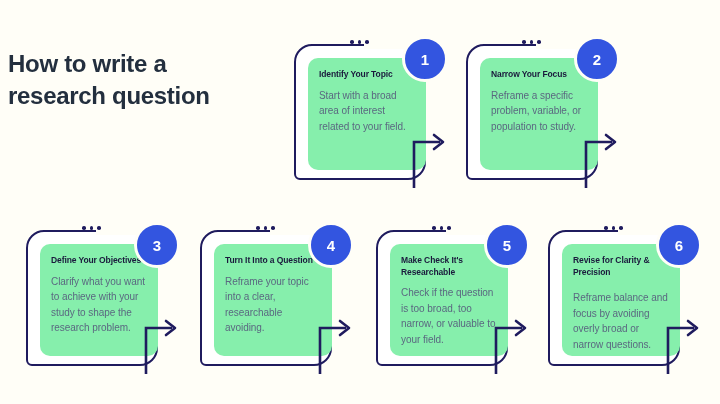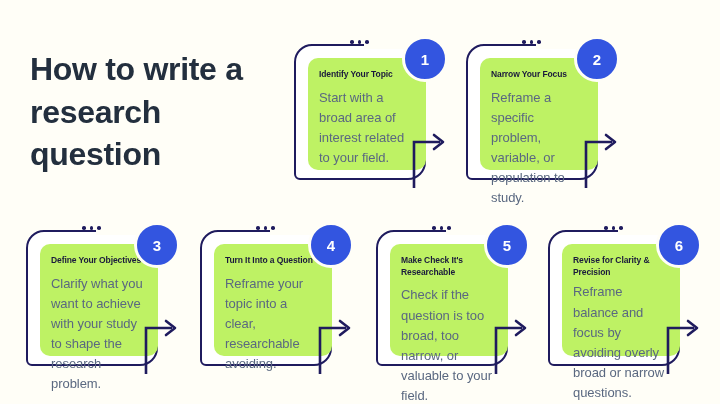--- a/index.html
+++ b/index.html
@@ -18,24 +18,24 @@
 
   .canvas {
     position: relative;
     width: 720px;
     height: 404px;
   }
 
   
   .page-title {
     position: absolute;
-    left: 30px;
+    left: 8px;
     top: 48px;
     width: 250px;
-    font-size: 32px;
+    font-size: 24px;
     line-height: 1.33;
     font-weight: bold;
     color: #232f3e;
     letter-spacing: -0.3px;
   }
 
   
   .step {
     position: absolute;
     width: 160px;
@@ -83,37 +83,37 @@
     background: #1f1b5e;
   }
 
   
   .panel {
     position: absolute;
     left: 14px;
     top: 22px;
     width: 118px;
     height: 112px;
-    background: #bef264;
+    background: #86efac;
     border-radius: 10px;
     padding: 11px 11px 8px 11px;
     z-index: 2;
   }
 
   .step-heading {
     font-size: 8.5px;
     font-weight: bold;
     color: #1a1a3c;
     line-height: 1.38;
     letter-spacing: -0.1px;
     margin-bottom: 7px;
   }
 
   .step-body {
-    font-size: 13px;
+    font-size: 10px;
     color: #5a6880;
     line-height: 1.55;
     letter-spacing: -0.05px;
   }
 
   
   .badge {
     position: absolute;
     right: 6px;
     top: 0;
@@ -136,21 +136,21 @@
     position: absolute;
     right: -2px;
     bottom: -4px;
     width: 44px;
     height: 90px;
     z-index: 3;
   }
   .arrow svg { display: block; overflow: visible; }
 
   
-  .step.compact .step-heading { margin-bottom: 4px; }
+  .step.compact .step-heading { margin-bottom: 12px; }
 </style>
 </head>
 <body>
 
 <div class="canvas">
 
   <h1 class="page-title">How to write a research question</h1>
 
   <div class="step" style="left:294px; top:36px;">
     <div class="frame">

